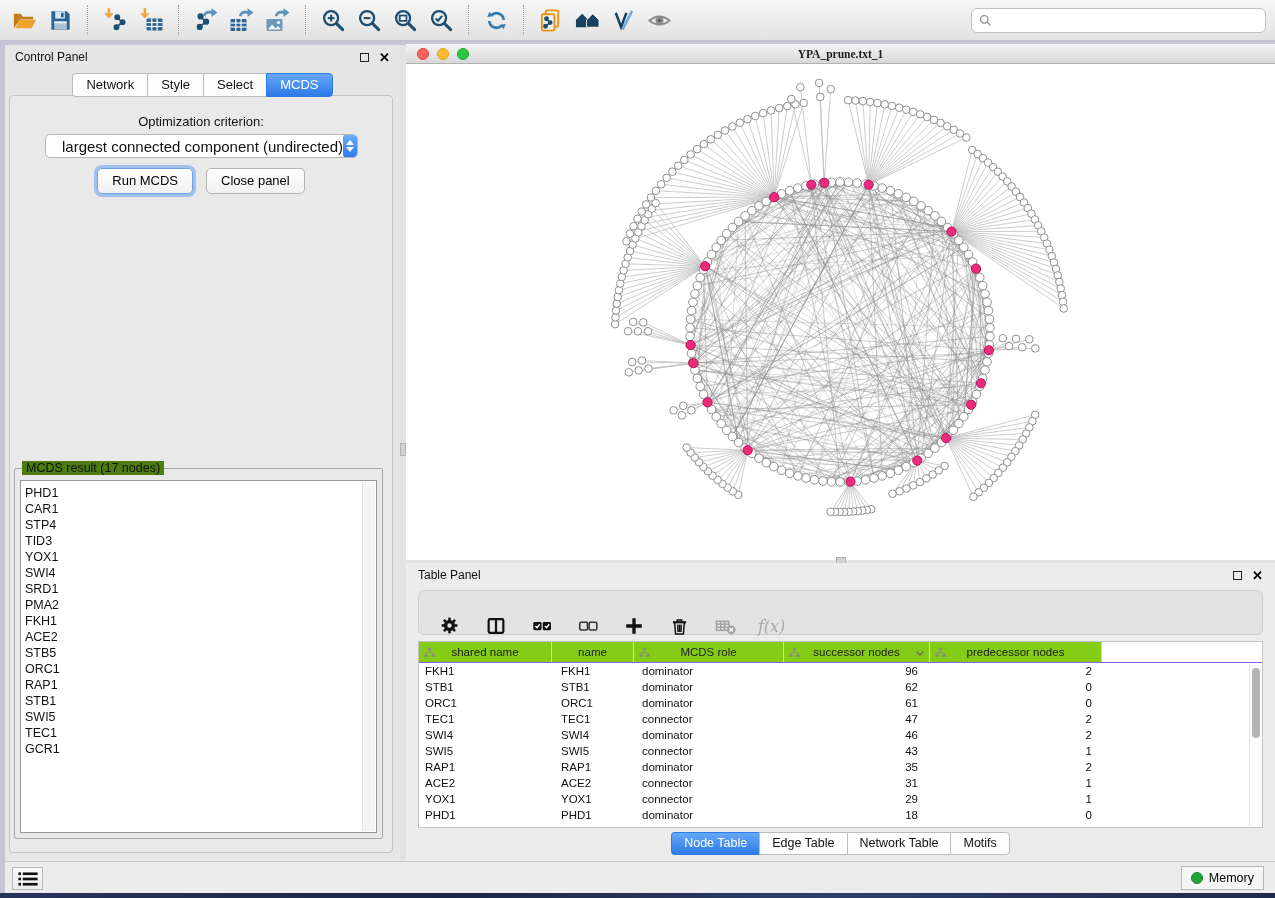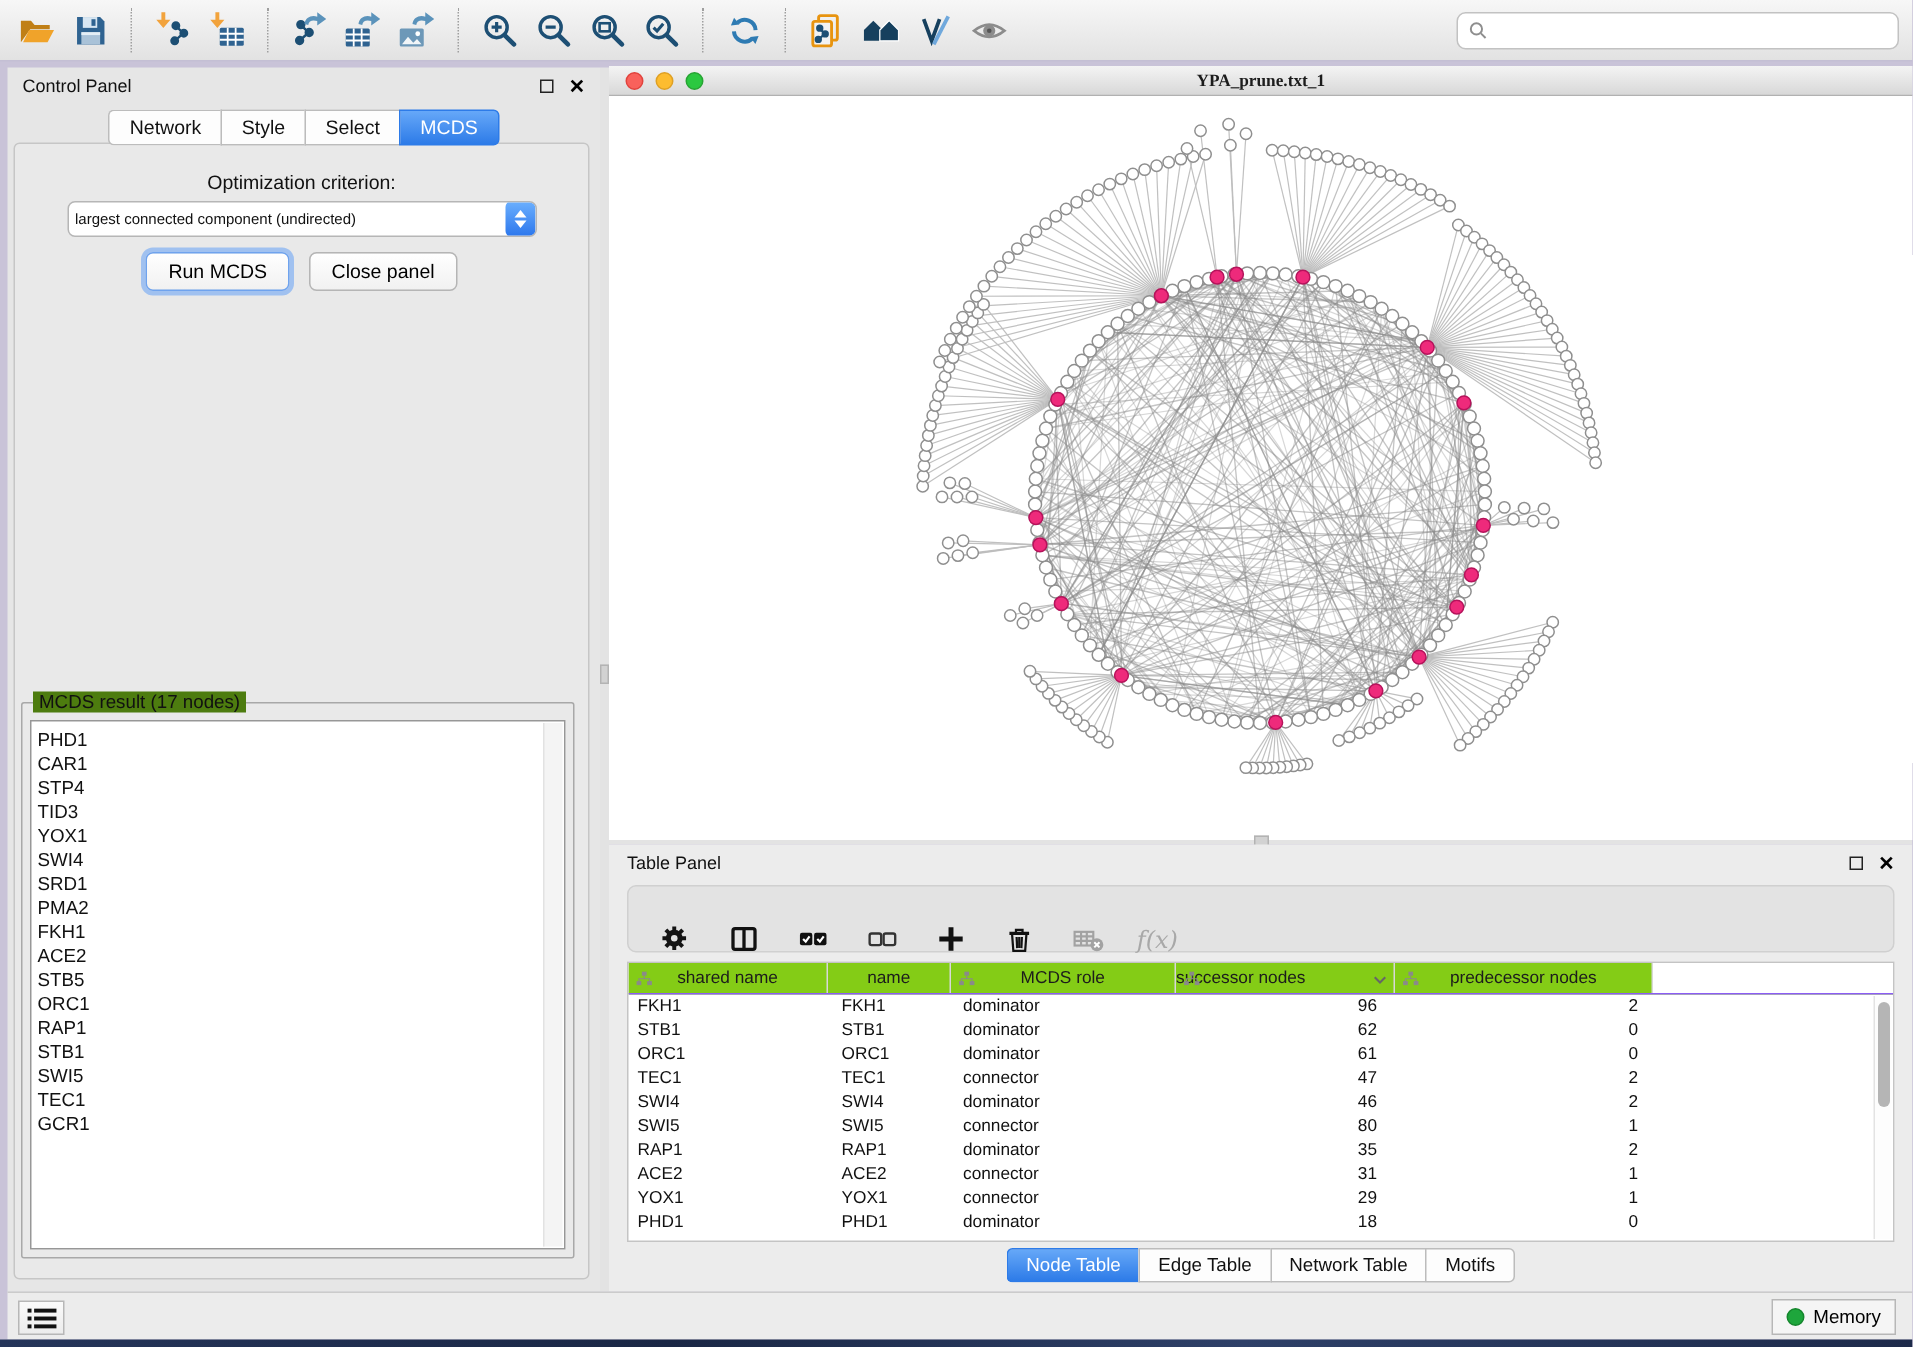--- a/index.html
+++ b/index.html
@@ -38,21 +38,21 @@
     border-right:none; color:#111; cursor:default; }
   .tab:first-child { border-radius:4px 0 0 4px; }
   .tab:last-child { border-right:1px solid #bcbcbc; border-radius:0 4px 4px 0; }
   .tab.active { background:linear-gradient(#66a8f8,#2d7be8); color:#fff; border-color:#2d7be8; }
 
   .cp-pane { position:absolute; left:4px; right:7px; top:50px; bottom:8px;
     border:1px solid #c6c6c6; border-radius:4px; background:#e9e9e9; }
   .opt-label { margin-top:18px; text-align:center; font-size:13px; }
   .dropdown { position:absolute; left:35px; top:38px; width:313px; height:24px; background:#fff;
     border:1px solid #b6b6b6; border-radius:5px; display:flex; align-items:center; overflow:hidden; }
-  .dropdown-text { flex:1; font-size:10px; padding-left:4px; white-space:nowrap; }
+  .dropdown-text { flex:1; font-size:15px; padding-left:16px; white-space:nowrap; }
   .dd-stepper { width:20px; height:24px; background:linear-gradient(#6cb0fe,#2b76ec);
     display:flex; flex-direction:column; align-items:center; justify-content:center; gap:2px; border-radius:4px; }
   .dd-up   { width:0; height:0; border-left:4px solid transparent; border-right:4px solid transparent; border-bottom:5px solid #fff; }
   .dd-down { width:0; height:0; border-left:4px solid transparent; border-right:4px solid transparent; border-top:5px solid #fff; }
   .btn-row { position:absolute; left:0; right:0; top:72px; display:flex; justify-content:center; gap:13px; }
   .push-btn { font-size:13px; padding:4px 14px 5px; background:linear-gradient(#fff,#f1f1f1);
     border:1px solid #b5b5b5; border-radius:5px; font-family:"Liberation Sans",sans-serif; }
   .push-btn.focused { box-shadow:0 0 0 3px rgba(100,160,245,.55); border-color:#6fa3ee; }
 
   .result-group { position:absolute; left:4px; right:9px; top:372px; height:371px;
@@ -1359,21 +1359,21 @@
               <g fill="#8a8a8a">
                 <rect x="5" y="1" width="4" height="3.4"></rect>
                 <rect x="0.5" y="9" width="4" height="3.4"></rect>
                 <rect x="9.5" y="9" width="4" height="3.4"></rect>
               </g>
               <path d="M7 4.4V7M2.5 9V7h9v2" stroke="#8a8a8a" fill="none" stroke-width="1"></path>
             </svg>
           </span>
           <span>MCDS role</span>
         </div>
-        <div class="th c3" style="padding: 0px; justify-content: flex-start;">
+        <div class="th c3" style="padding: 0px; justify-content: center;">
           <span class="mini">
             <svg viewBox="0 0 14 14" width="11" height="11">
               <g fill="#8a8a8a">
                 <rect x="5" y="1" width="4" height="3.4"></rect>
                 <rect x="0.5" y="9" width="4" height="3.4"></rect>
                 <rect x="9.5" y="9" width="4" height="3.4"></rect>
               </g>
               <path d="M7 4.4V7M2.5 9V7h9v2" stroke="#8a8a8a" fill="none" stroke-width="1"></path>
             </svg>
           </span>
@@ -1432,21 +1432,21 @@
           <div class="c0">SWI4</div>
           <div class="c1">SWI4</div>
           <div class="c2">dominator</div>
           <div class="c3">46</div>
           <div class="c4">2</div>
         </div>
         <div class="tr">
           <div class="c0">SWI5</div>
           <div class="c1">SWI5</div>
           <div class="c2">connector</div>
-          <div class="c3">80</div>
+          <div class="c3">43</div>
           <div class="c4">1</div>
         </div>
         <div class="tr">
           <div class="c0">RAP1</div>
           <div class="c1">RAP1</div>
           <div class="c2">dominator</div>
           <div class="c3">35</div>
           <div class="c4">2</div>
         </div>
         <div class="tr">

